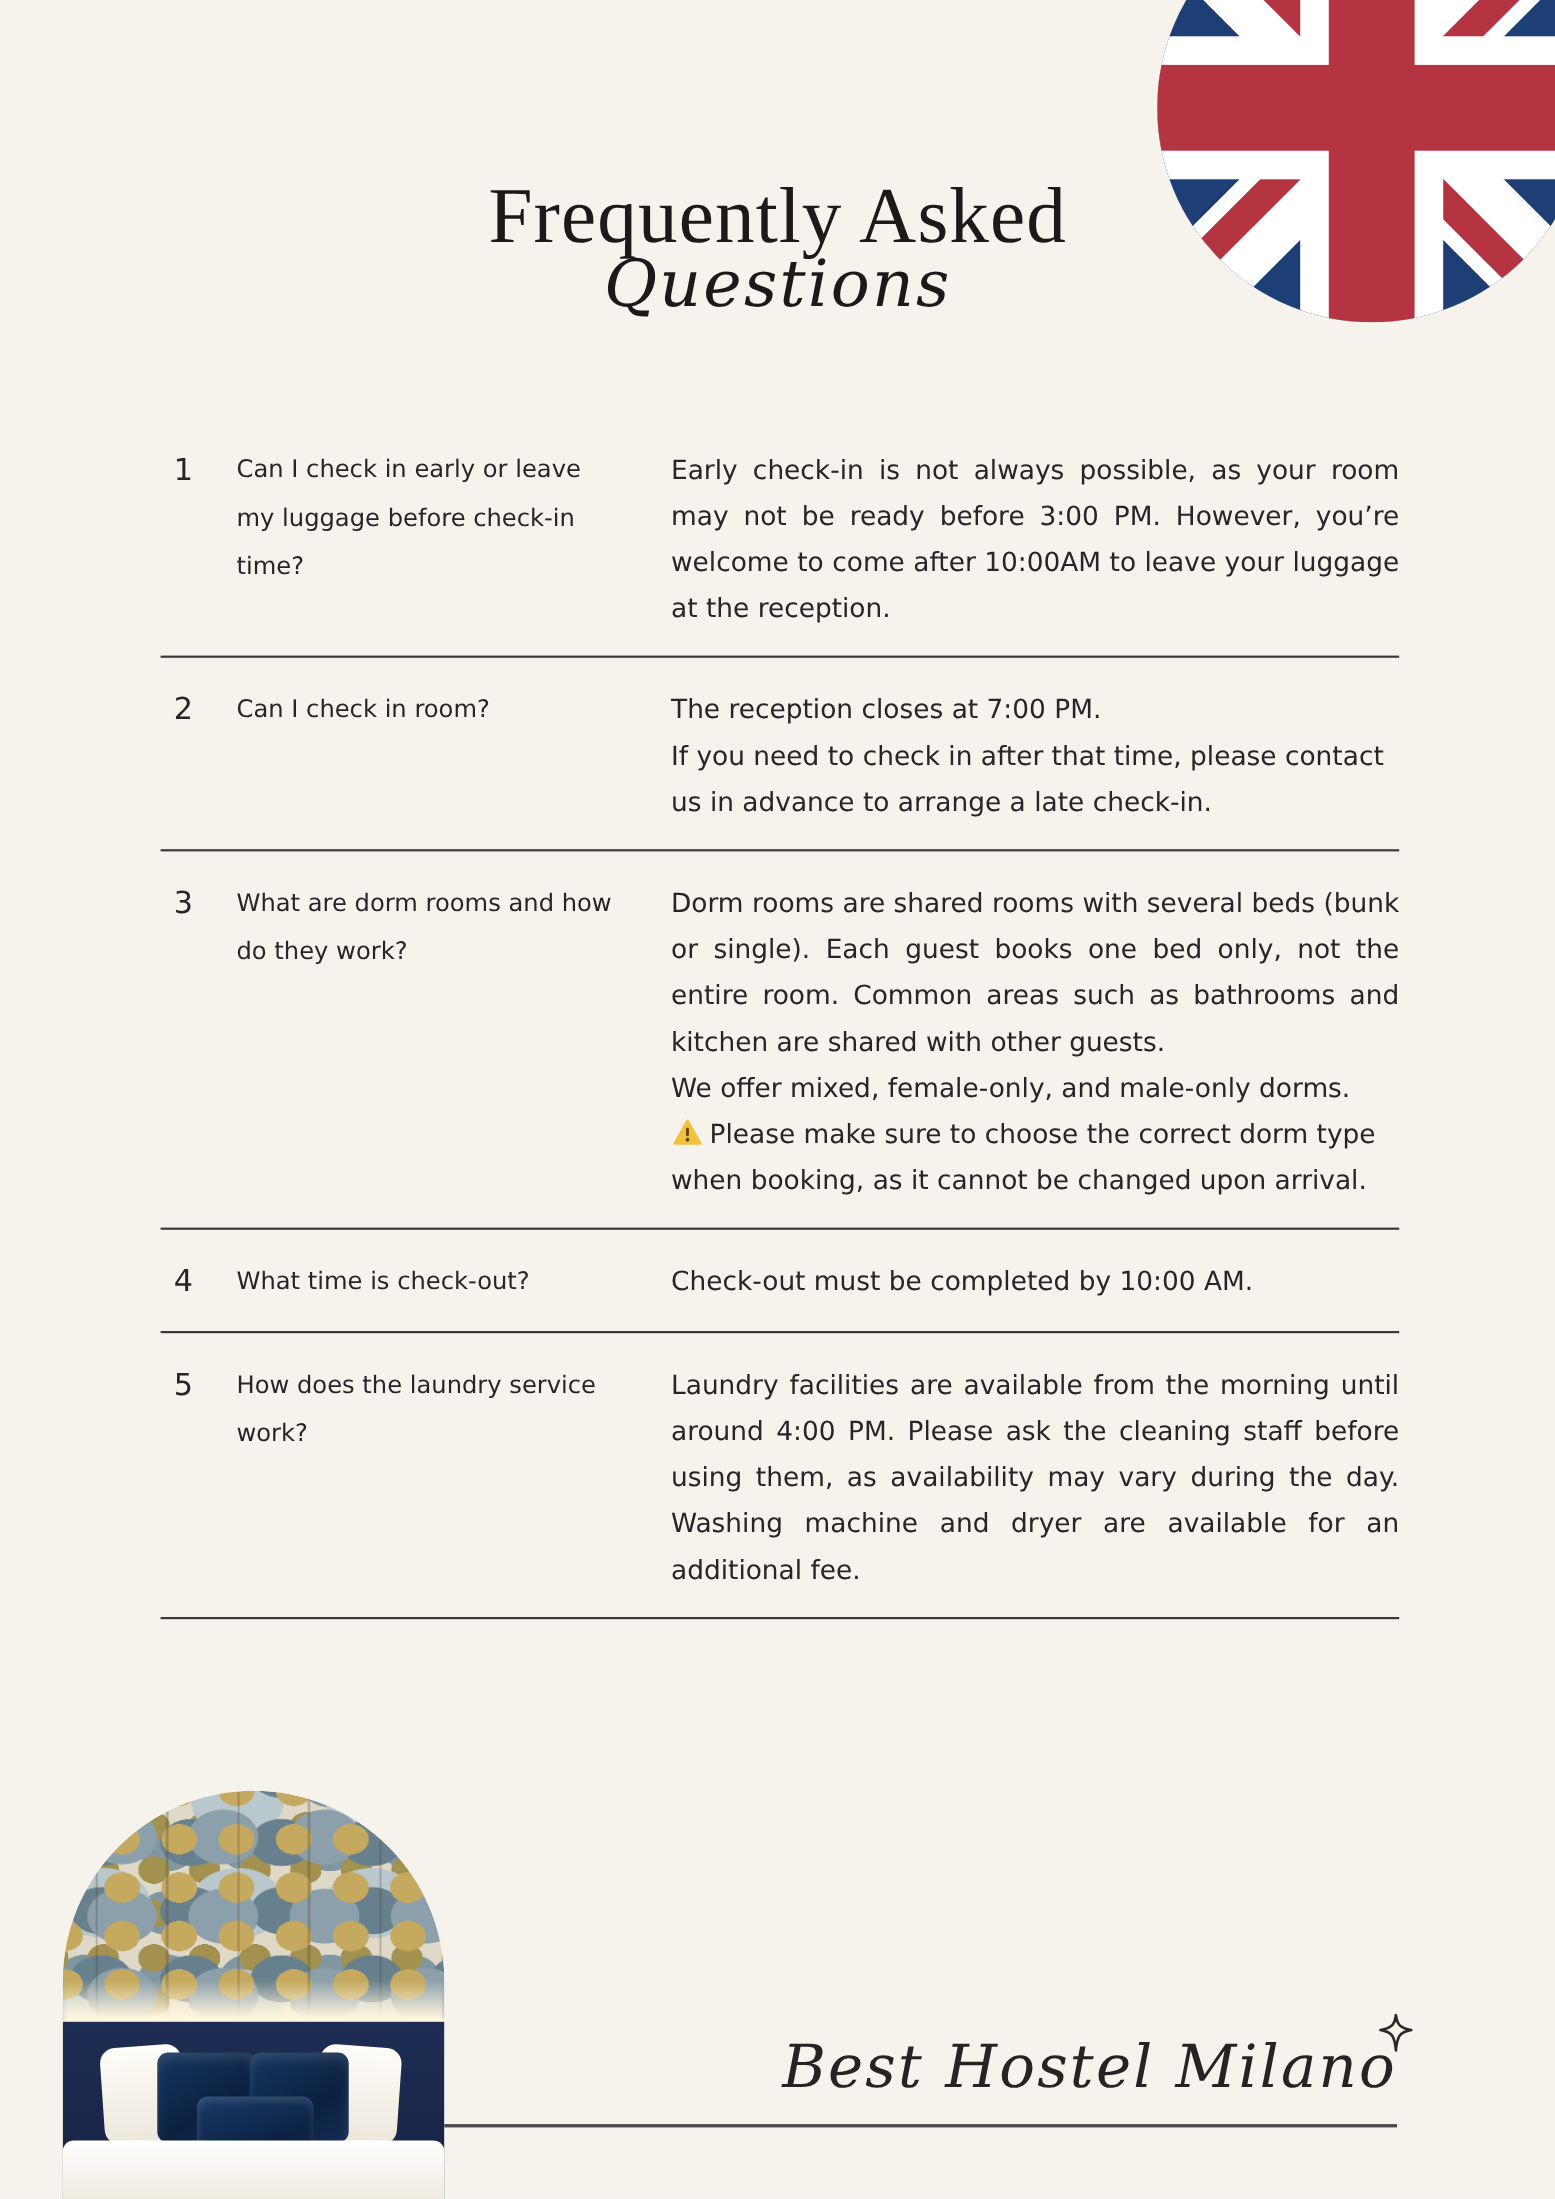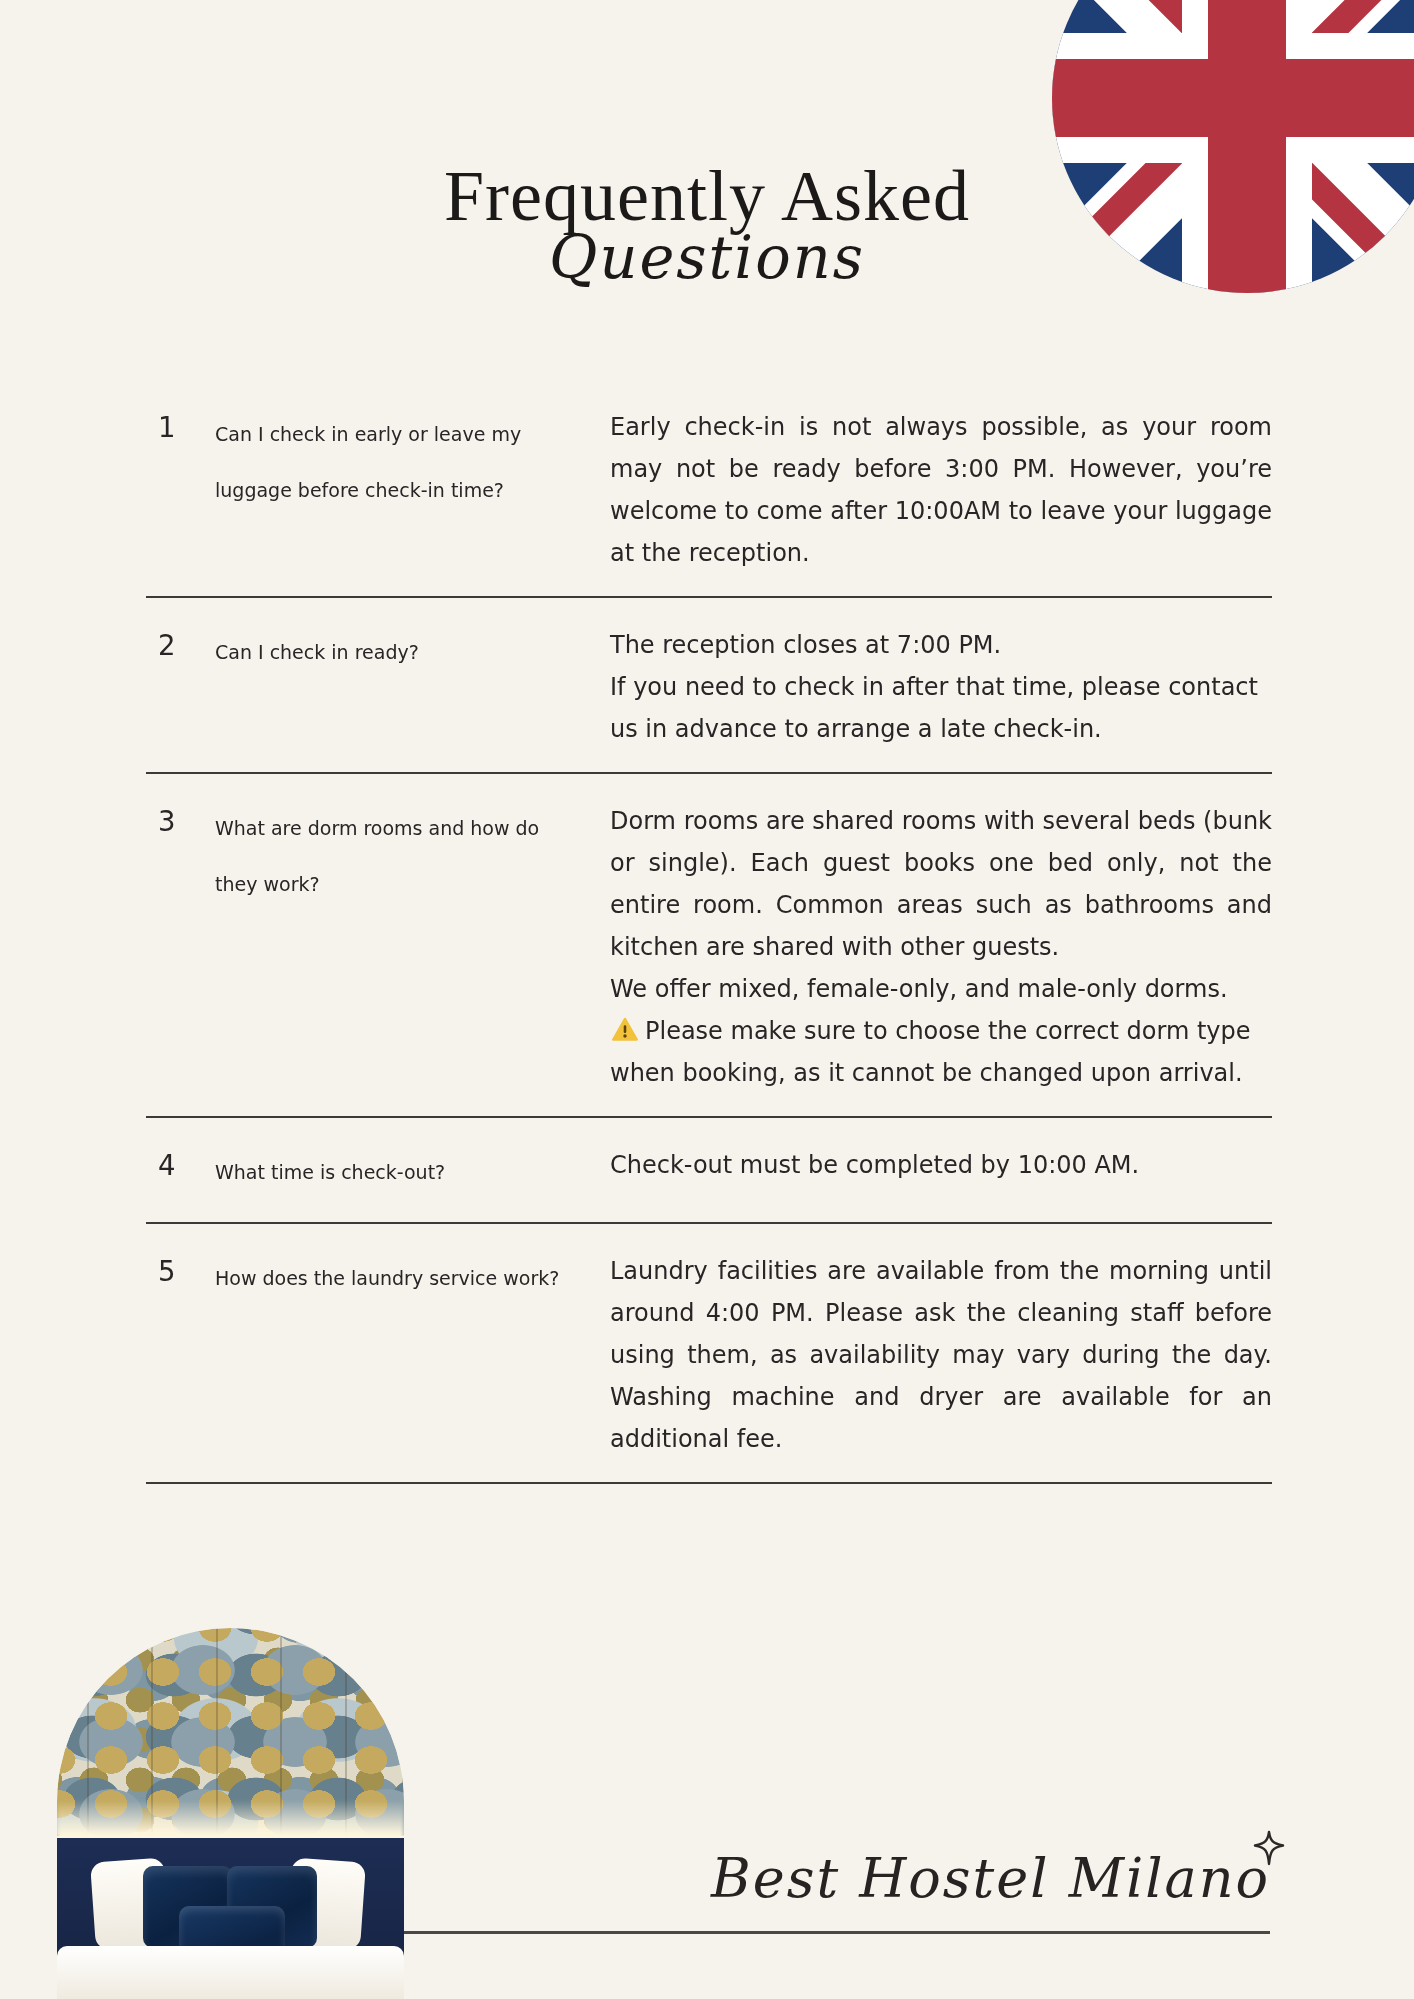--- a/index.html
+++ b/index.html
@@ -13,21 +13,21 @@
   .title-script{position:absolute;top:228px;left:0;width:1414px;text-align:center;
     font-family:"DejaVu Serif",serif;font-style:italic;font-size:59px;line-height:1;
     color:#1c1a19;letter-spacing:2px;}
   .flag{position:absolute;top:-97px;left:1052px;}
 
   
   .faq-table{position:absolute;top:380px;left:146px;width:1126px;}
   .faq-row{display:grid;grid-template-columns:69px 395px 1fr;
     padding:26px 0 22px;border-bottom:2px solid #3c3a39;}
   .faq-num{font-size:27.5px;line-height:42px;padding-left:12px;}
-  .faq-question{font-size:19px;line-height:56px;max-width:350px;}
+  .faq-question{font-size:22px;line-height:44px;max-width:350px;}
   .faq-answer{font-size:24px;line-height:42px;}
   .faq-answer p{margin:0;}
   .faq-answer.justify p{text-align:justify;}
   .faq-answer p.warning-line{text-align:left;}
   .warn-icon{width:30px;height:27px;vertical-align:-4px;margin-right:5px;display:inline-block;}
 
   
   .sign-line{position:absolute;top:1931px;left:300px;width:970px;height:3px;
     background:#4a4846;z-index:1;}
   .brand-wrap{position:absolute;top:1852px;right:144px;z-index:2;}
@@ -103,21 +103,21 @@
   <div class="faq-row">
     <div class="faq-num">1</div>
     <div class="faq-question">Can I check in early or leave my luggage before check-in time?</div>
     <div class="faq-answer justify">
           <p>Early check-in is not always possible, as your room may not be ready before 3:00 PM. However, you’re welcome to come after 10:00AM to leave your luggage at the reception.</p>
         </div>
   </div>
 
   <div class="faq-row">
     <div class="faq-num">2</div>
-    <div class="faq-question">Can I check in ready?</div>
+    <div class="faq-question">Can I check in room?</div>
     <div class="faq-answer">
           <p>The reception closes at 7:00 PM.</p>
           <p>If you need to check in after that time, please contact us in advance to arrange a late check-in.</p>
         </div>
   </div>
 
   <div class="faq-row">
     <div class="faq-num">3</div>
     <div class="faq-question">What are dorm rooms and how do they work?</div>
     <div class="faq-answer justify">

